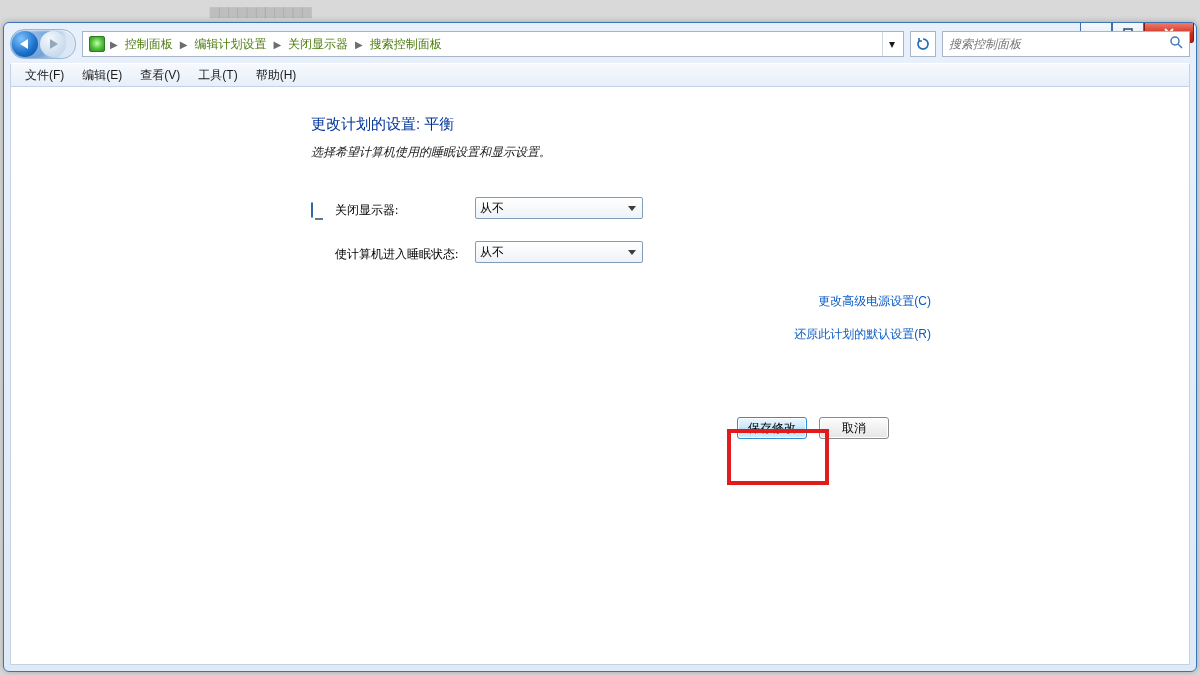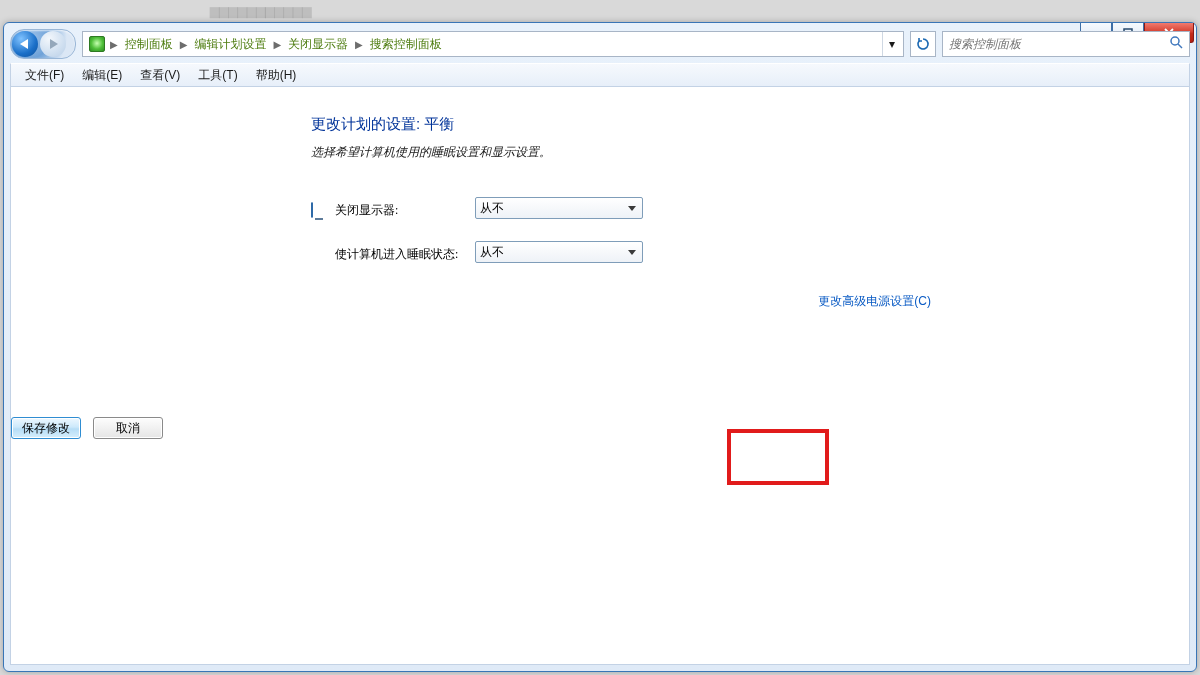--- a/index.html
+++ b/index.html
@@ -75,21 +75,21 @@
   .setting-row .icon{width:16px;height:16px;margin-right:8px;}
   .setting-row .label{width:140px;white-space:nowrap;color:#000;}
   .combo{
     width:158px;height:20px;border:1px solid #7f9db9;border-radius:2px;
     background:linear-gradient(#fff,#eef2f7);display:flex;align-items:center;padding:0 4px;font-size:12px;color:#000;
     position:relative;
   }
   .combo::after{content:"";position:absolute;right:6px;top:8px;border-left:4px solid transparent;border-right:4px solid transparent;border-top:5px solid #3b3b3b;}
   .links{margin-top:30px;}
   .links a{display:block;color:#0a5bc4;text-decoration:none;margin-bottom:16px;text-align:right;}
-  .btnrow{position:absolute;left:0;right:0;top:330px;display:flex;padding-right:300px;gap:12px;}
+  .btnrow{position:absolute;left:12px;right:0;top:330px;display:flex;justify-content:flex-end;padding-right:300px;gap:12px;}
   .btn{
     min-width:70px;height:22px;border:1px solid #8a8a8a;border-radius:3px;
     background:linear-gradient(#fdfdfd,#e5e5e5);font-size:12px;padding:0 10px;
     display:inline-flex;align-items:center;justify-content:center;
     box-shadow:inset 0 0 0 1px #fff;
   }
   .btn.primary{
     border-color:#2f8dd2;
     background:linear-gradient(#eef8ff,#cde9fb 45%,#b6ddf6 55%,#d6effd);
   }
@@ -194,20 +194,21 @@
         <div class="setting-row">
           <span class="icon"><span class="moon-icon"></span></span>
           <span class="label">使计算机进入睡眠状态:</span>
           <div class="combo">
             <span>从不</span>
           </div>
         </div>
 
         <div class="links">
           <a href="#">更改高级电源设置(C)</a>
+          <a href="#">还原此计划的默认设置(R)</a>
         </div>
       </div>
 
       <div class="btnrow">
         <button class="btn primary">保存修改</button>
         <button class="btn">取消</button>
       </div>
 
       <div class="highlight-box" style="left:716px;top:342px;width:94px;height:48px;"></div>
     </div>

